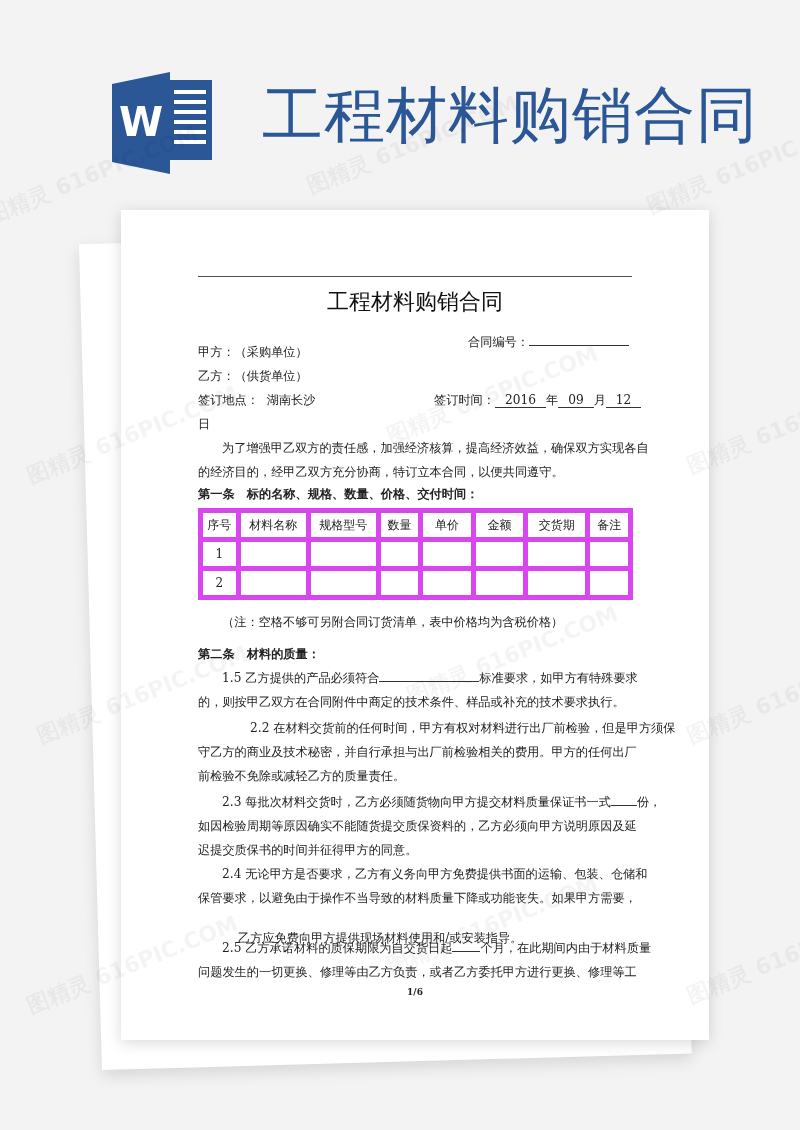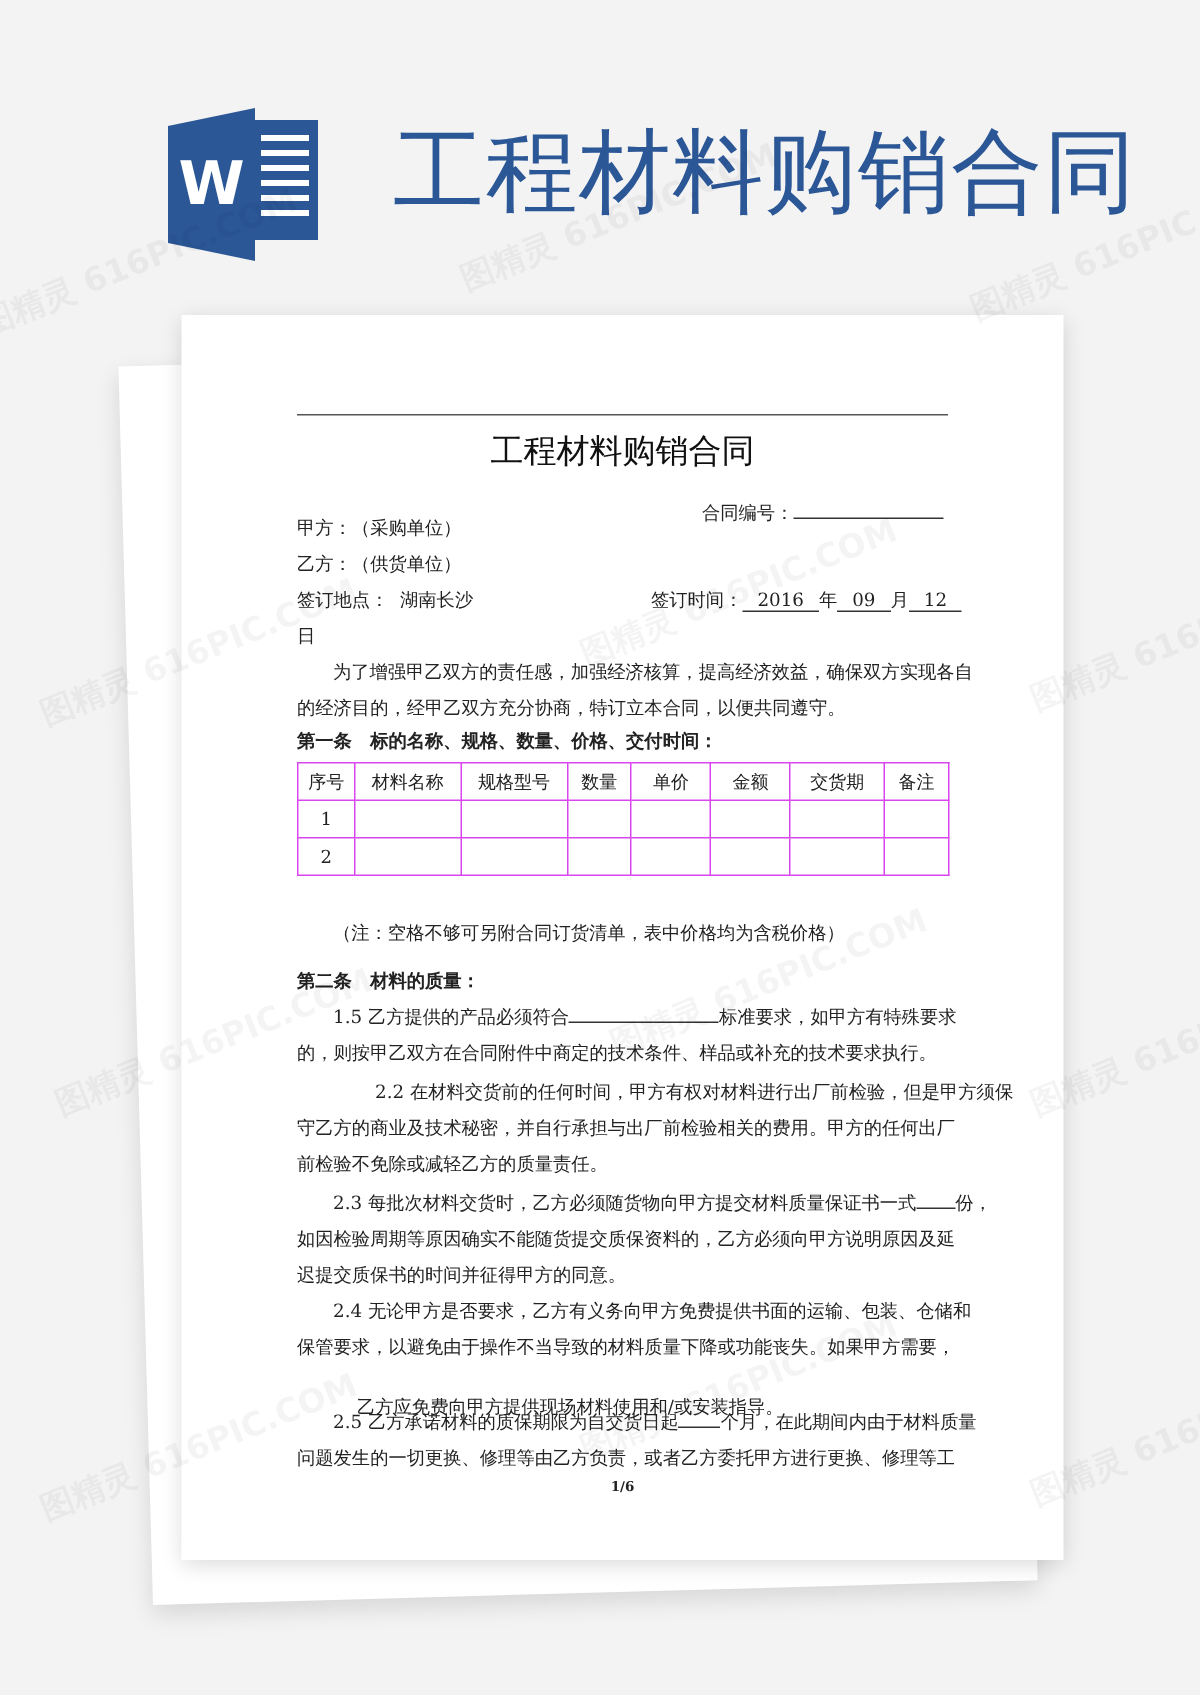--- a/index.html
+++ b/index.html
@@ -38,21 +38,21 @@
     font-size: 22px; line-height: 32px; color: #111; font-family: "DejaVu Sans", sans-serif;
   }
   .line { position: absolute; left: 0; white-space: nowrap; }
   .blank { display: inline-block; border-bottom: 1px solid #333; height: 14px; vertical-align: baseline; }
   .u { border-bottom: 1px solid #333; padding: 0 10px; }
   .bold { font-weight: bold; }
   table.goods {
     position: absolute; left: 0; top: 298px; width: 435px;
     border-collapse: collapse; font-size: 12px;
   }
-  table.goods td { border: 1px solid #d946ef; height: 23px; text-align: center; padding: 0; }
+  table.goods td { border: 5px solid #d946ef; height: 23px; text-align: center; padding: 0; }
   table.goods td.total { text-align: left; padding-left: 6px; }
   .page-num { position: absolute; left: 0; top: 770px; width: 434px; text-align: center; font-size: 9px; font-weight: bold; }
 </style>
 </head>
 <body>
 
 <div class="watermark" style="left:-20px;top:160px;">图精灵 616PIC.COM</div>
 <div class="watermark" style="left:300px;top:130px;">图精灵 616PIC.COM</div>
 <div class="watermark" style="left:640px;top:150px;">图精灵 616PIC.COM</div>
 <div class="watermark" style="left:20px;top:420px;">图精灵 616PIC.COM</div>

